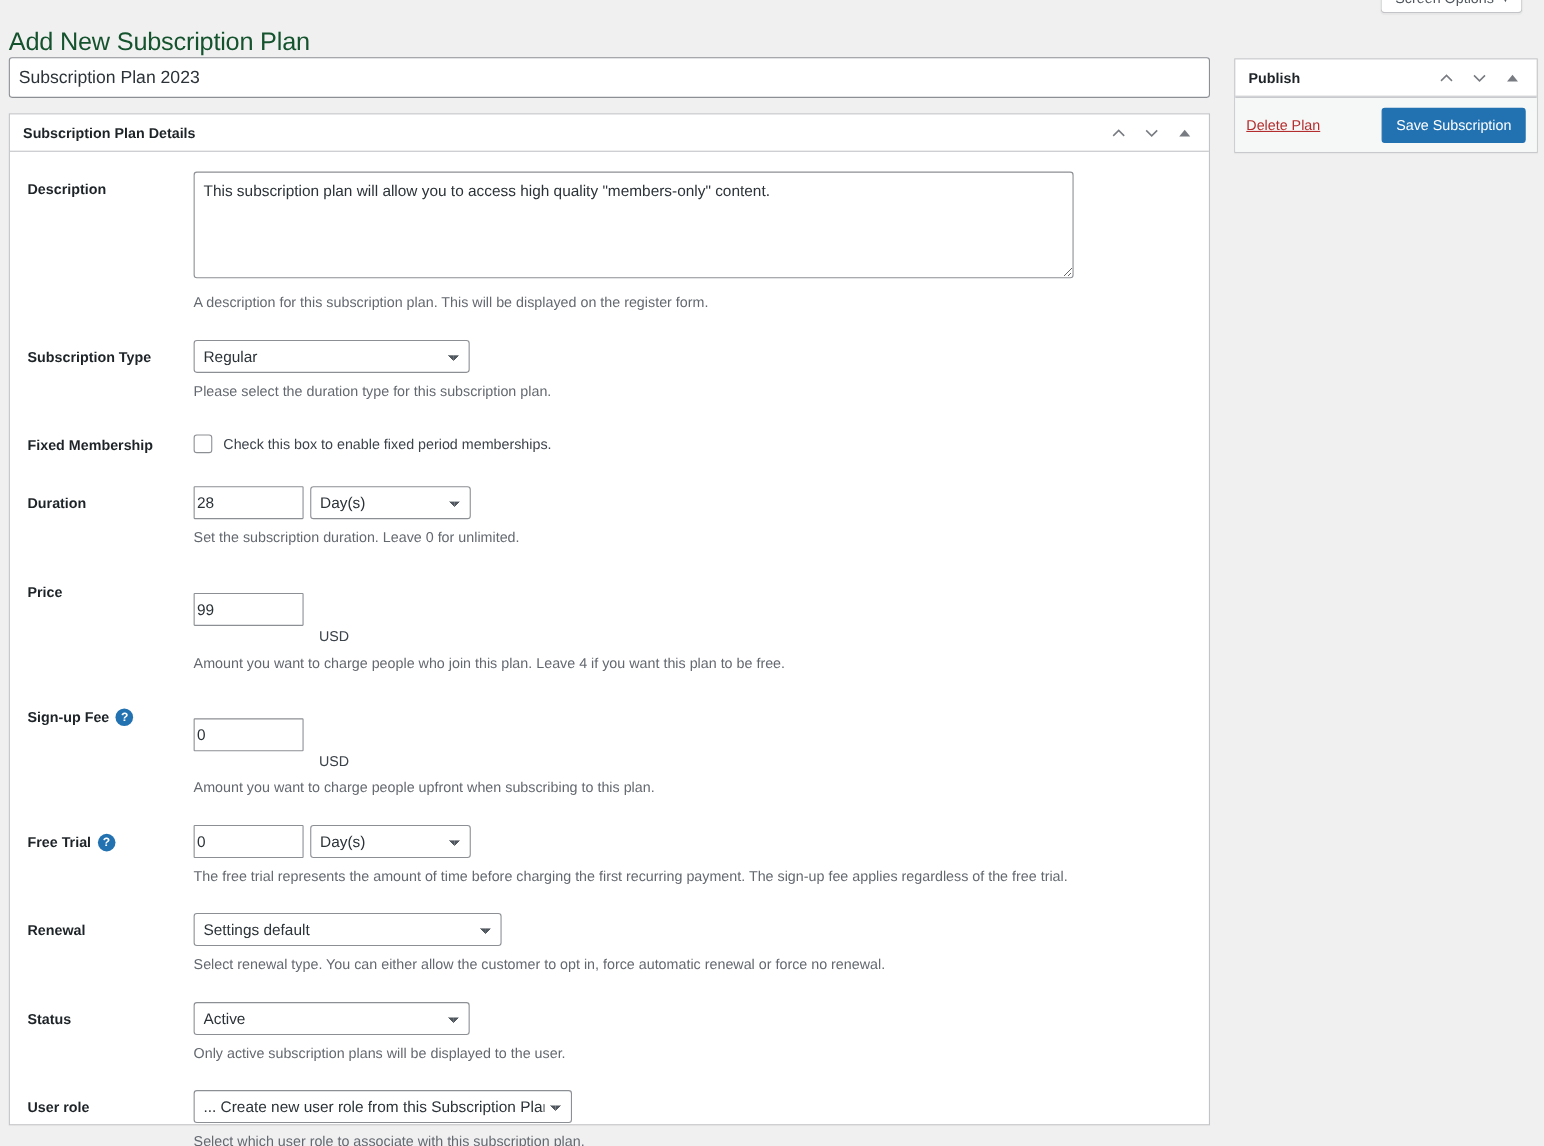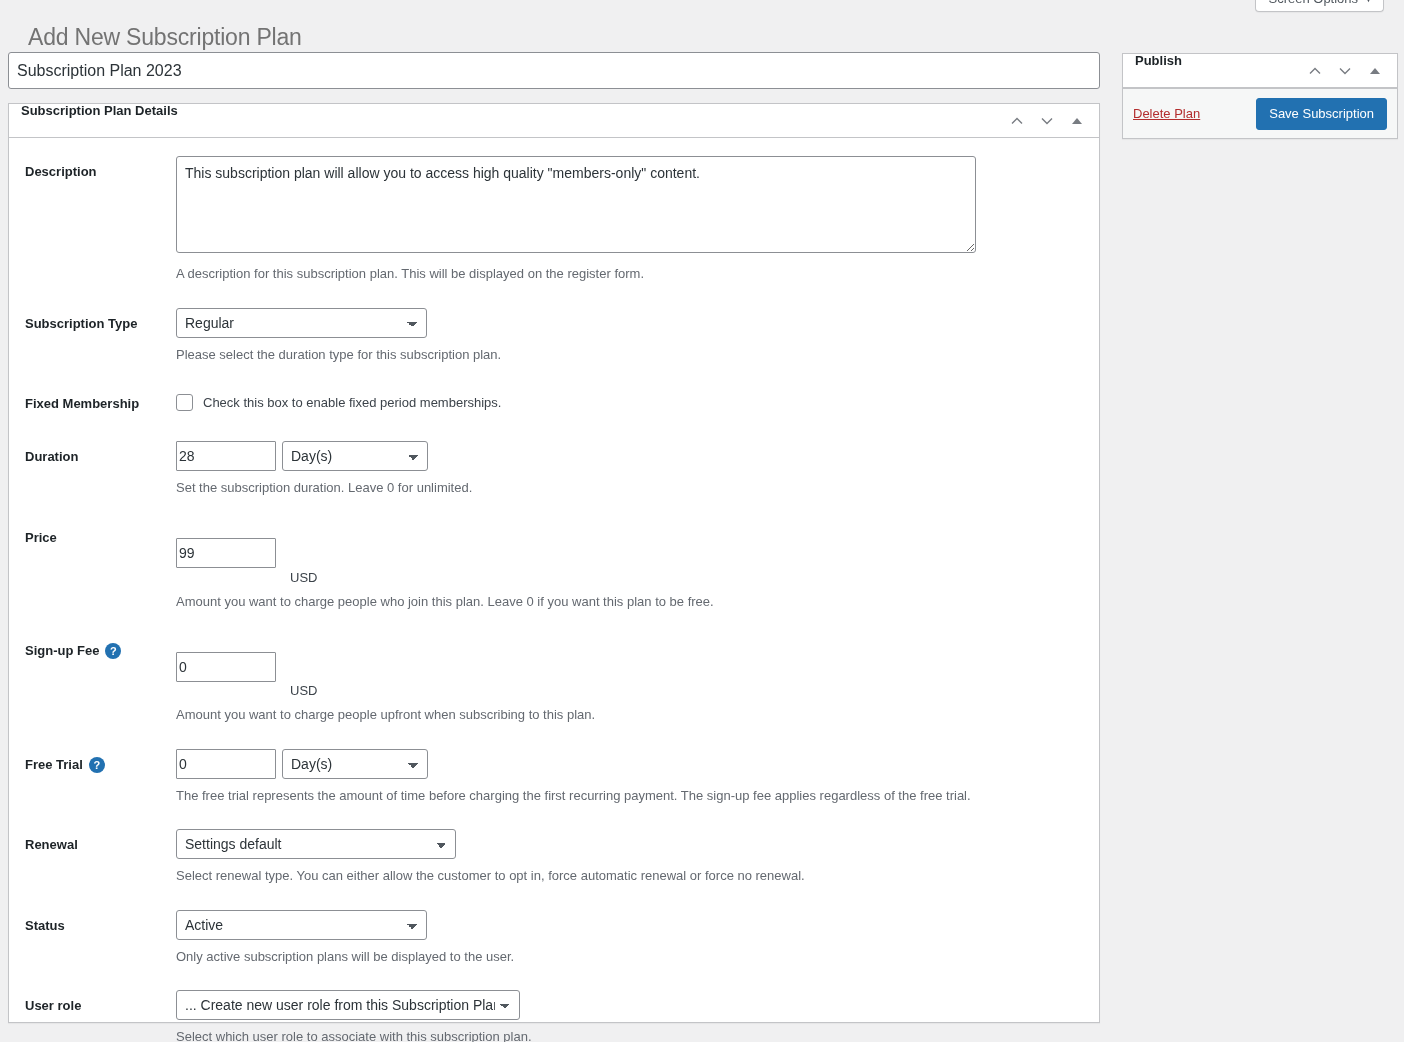--- a/index.html
+++ b/index.html
@@ -23,23 +23,22 @@
     display: flex; align-items: center; gap: 6px;
     box-shadow: 0 1px 1px rgba(0,0,0,.04);
     cursor: pointer;
   }
   .screen-options-tab .caret { font-size: 9px; color: #50575e; }
 
   
   .page-title {
     position: absolute; left: 8px; top: 8px;
     font-size: 23px; font-weight: 400; line-height: 1.3;
-    color: #737373;
+    color: #14532d;
     letter-spacing: -0.2px;
-    margin-left: 20px;
   }
 
   
   .title-input {
     position: absolute; left: 8px; top: 52px;
     width: 1092px; height: 37px;
     padding: 3px 8px;
     font-size: 16px; font-family: "Liberation Sans", sans-serif;
     font-weight: 400; color: #2c3338;
     border: 1px solid #8c8f94; border-radius: 3px;
@@ -48,21 +47,21 @@
 
   
   .postbox {
     position: absolute; left: 8px; top: 103px;
     width: 1092px; height: 920px;
     background: #fff; border: 1px solid #c3c4c7;
     box-shadow: 0 1px 1px rgba(0,0,0,.04);
   }
   .postbox-header {
     height: 34px; border-bottom: 1px solid #c3c4c7;
-    display: flex; padding: 0 8px 0 12px;
+    display: flex; align-items: center; padding: 0 8px 0 12px;
   }
   .postbox-header h2 {
     margin: 0; font-size: 13px; font-weight: 600; color: #1d2327; flex: 1;
     line-height: 1;
   }
   .handle-actions { display: flex; align-items: center; gap: 2px; }
   .order-btn, .toggle-btn {
     width: 28px; height: 28px; display: flex; align-items: center; justify-content: center;
     background: none; border: none; cursor: pointer; padding: 0;
   }
@@ -242,21 +241,21 @@
         </div>
       </div>
 
       <div class="field-row">
         <div class="field-label">Price</div>
         <div class="field-control">
           <div class="inline-row">
             <input class="wp-text" type="text" value="99" style="">
             <span class="unit">USD</span>
           </div>
-          <div class="field-help">Amount you want to charge people who join this plan. Leave 0 if you want this plan to be free.</div>
+          <div class="field-help">Amount you want to charge people who join this plan. Leave 4 if you want this plan to be free.</div>
         </div>
       </div>
 
       <div class="field-row">
         <div class="field-label">
           <span>Sign-up Fee</span>
           <span class="help-icon">?</span>
         </div>
         <div class="field-control">
           <div class="inline-row">

